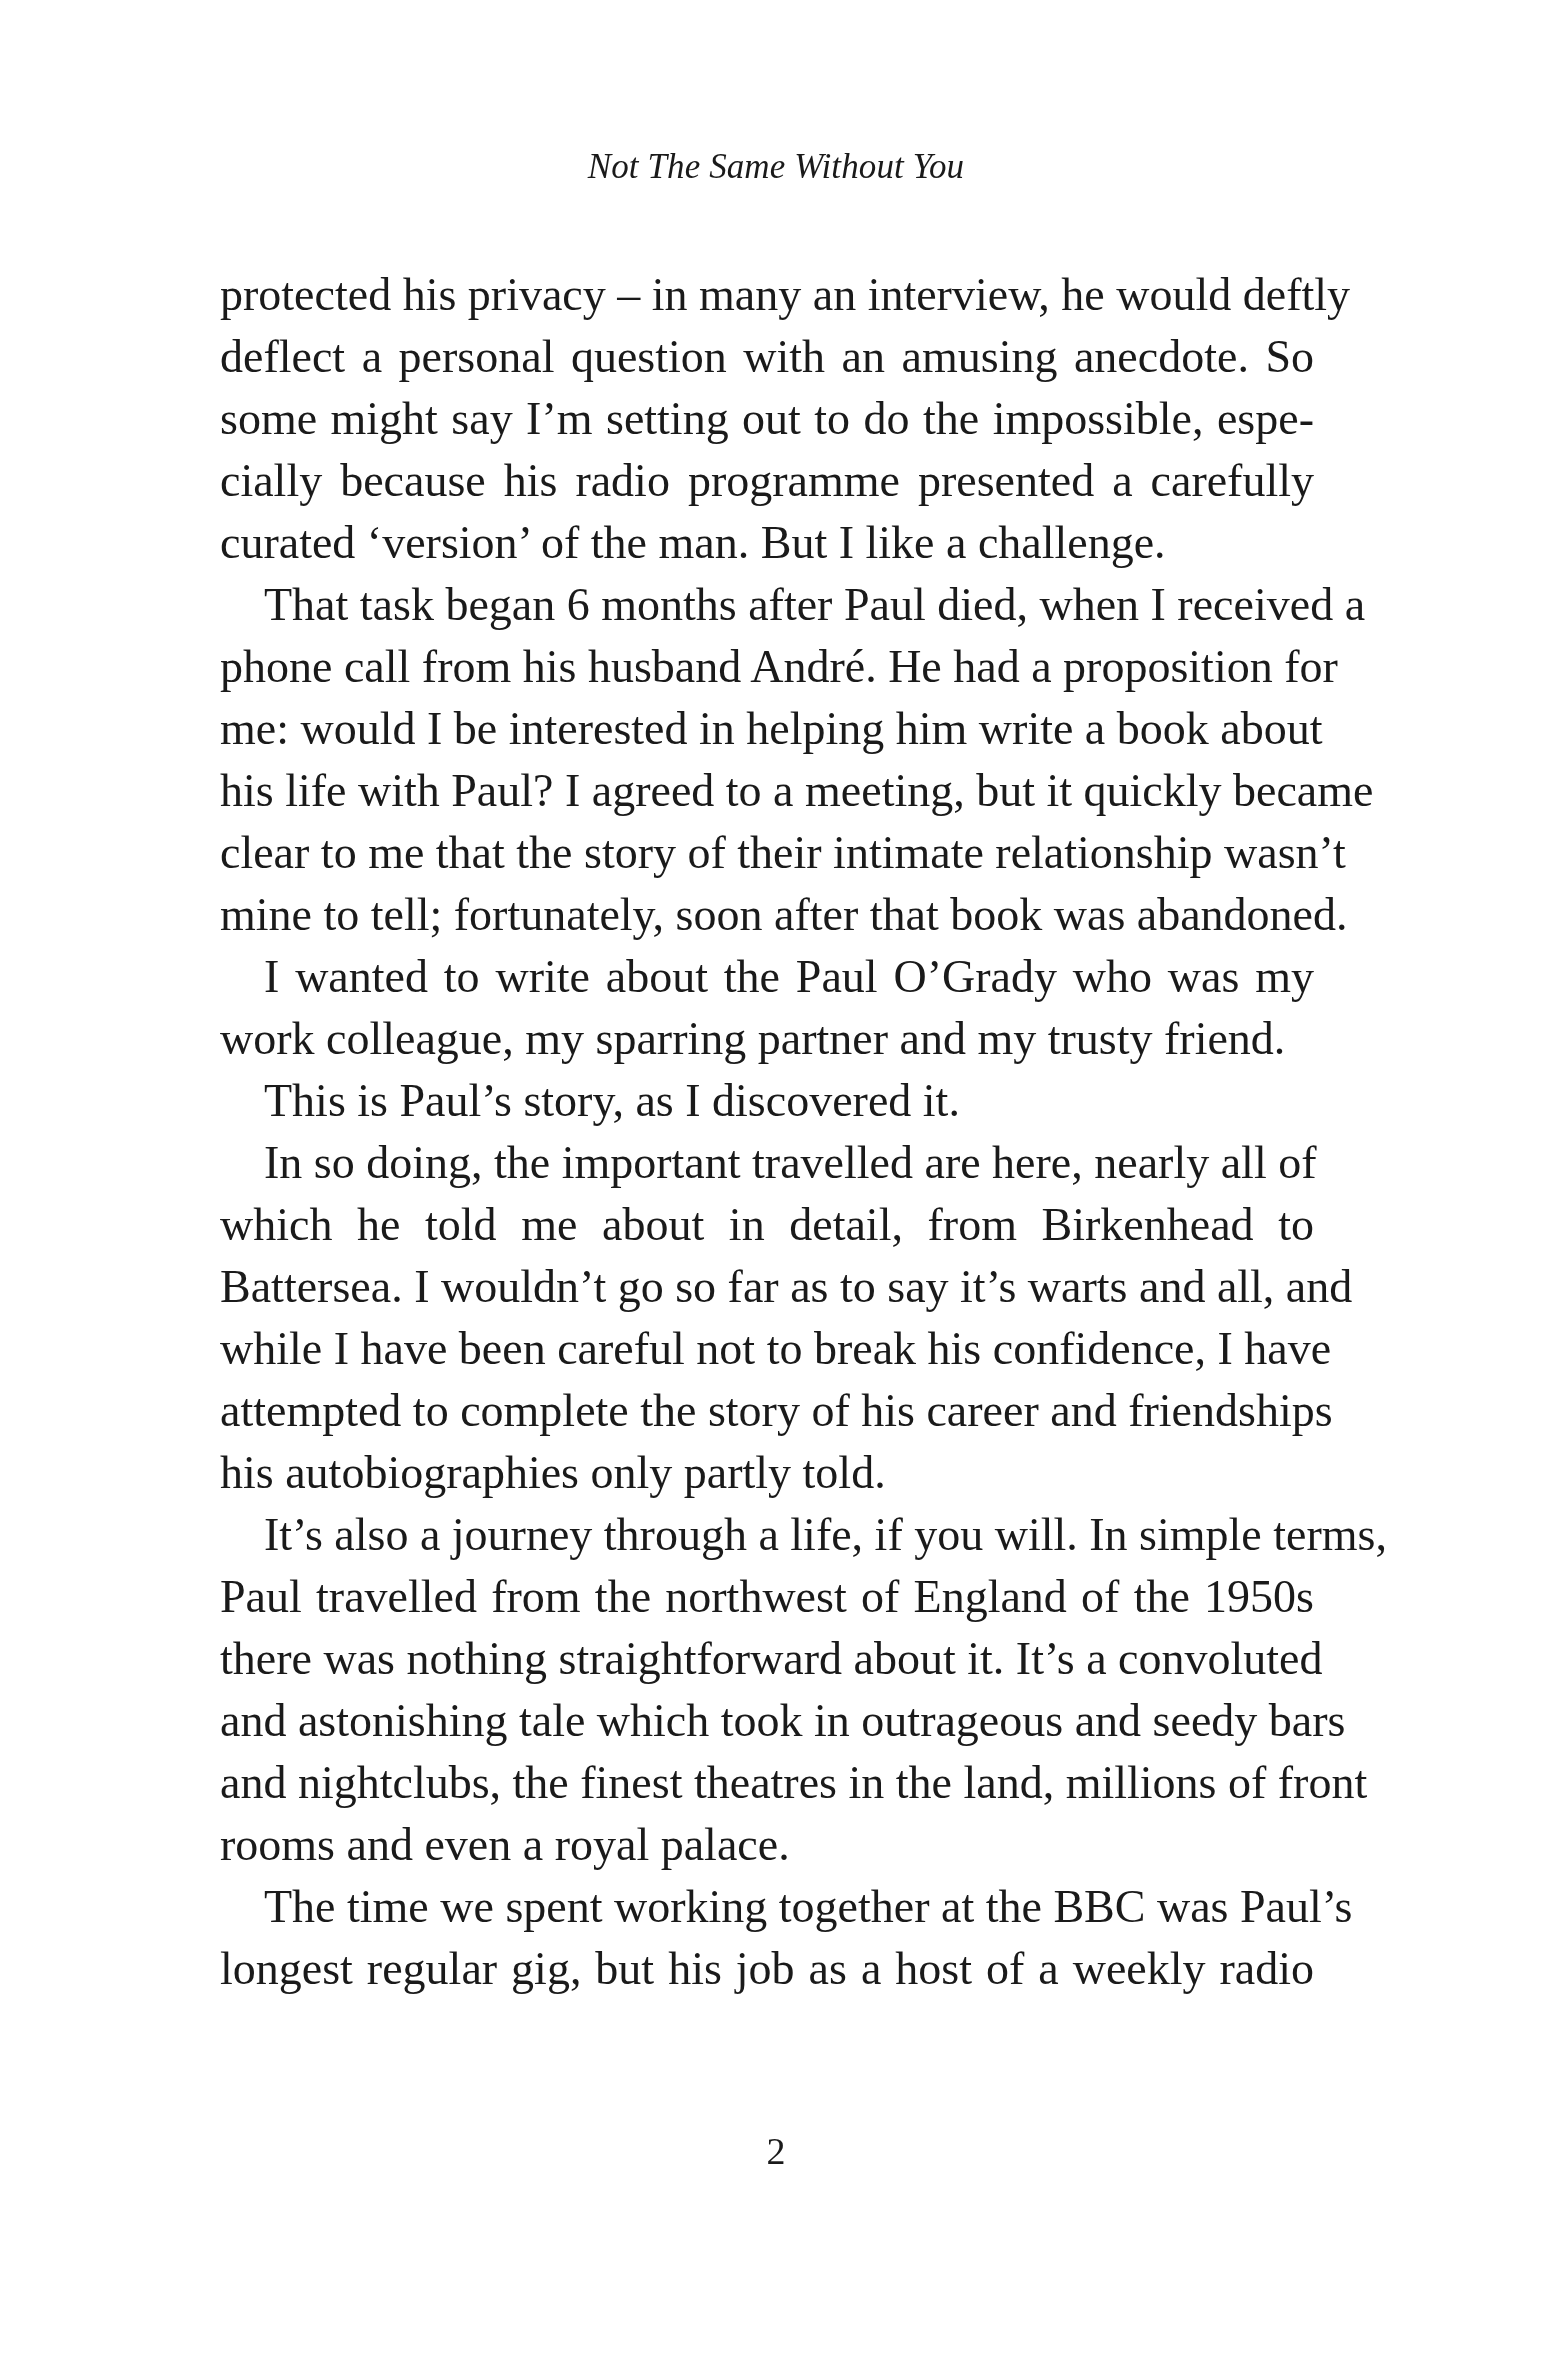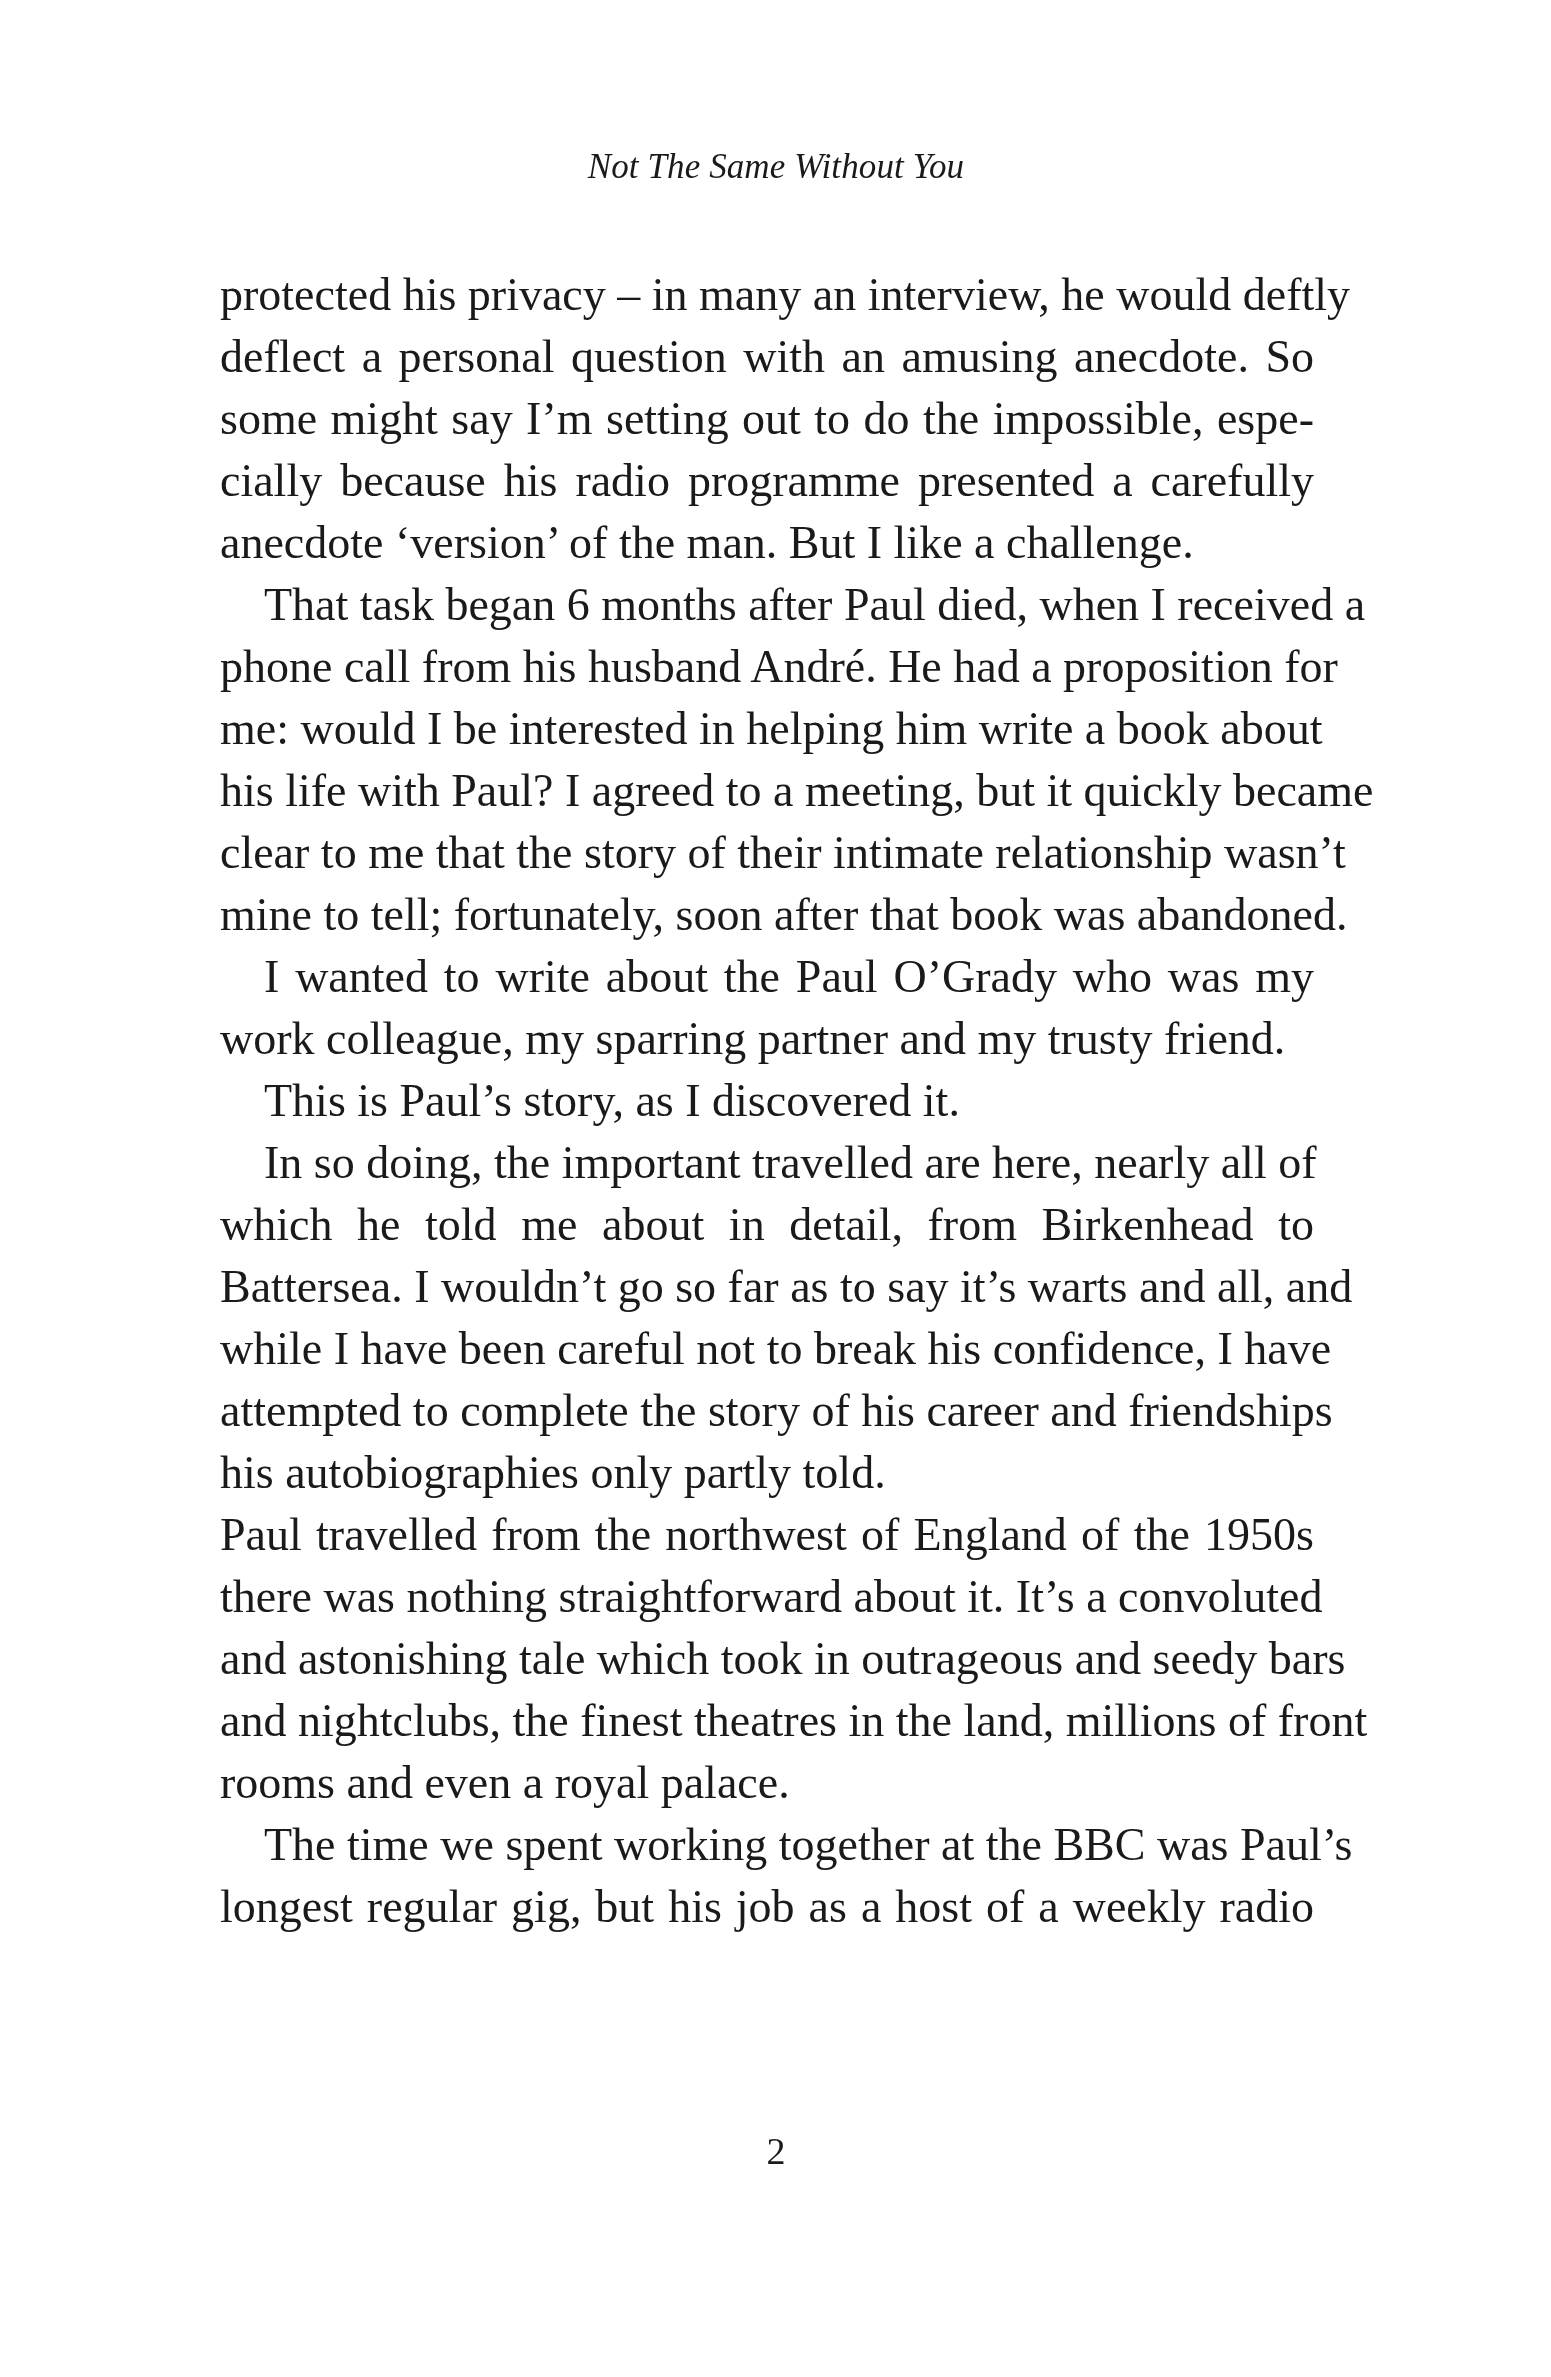--- a/index.html
+++ b/index.html
@@ -73,41 +73,42 @@
 <div class="page">
 
   <div class="running-header">Not The Same Without You</div>
 
   <div class="body-text">
 
     <span class="line">protected his privacy – in many an interview, he would deftly</span>
     <span class="line">deflect a personal question with an amusing anecdote. So</span>
     <span class="line">some might say I’m setting out to do the impossible, espe-</span>
     <span class="line">cially because his radio programme presented a carefully</span>
-    <span class="line last">anecdote ‘version’ of the man. But I like a challenge.</span>
+    <span class="line last">curated ‘version’ of the man. But I like a challenge.</span>
 
     <span class="line indent">That task began 6 months after Paul died, when I received a</span>
     <span class="line">phone call from his husband André. He had a proposition for</span>
     <span class="line">me: would I be interested in helping him write a book about</span>
     <span class="line">his life with Paul? I agreed to a meeting, but it quickly became</span>
     <span class="line">clear to me that the story of their intimate relationship wasn’t</span>
     <span class="line last">mine to tell; fortunately, soon after that book was abandoned.</span>
 
     <span class="line indent">I wanted to write about the Paul O’Grady who was my</span>
     <span class="line last">work colleague, my sparring partner and my trusty friend.</span>
 
     <span class="line indent last">This is Paul’s story, as I discovered it.</span>
 
     <span class="line indent">In so doing, the important travelled are here, nearly all of</span>
     <span class="line">which he told me about in detail, from Birkenhead to</span>
     <span class="line">Battersea. I wouldn’t go so far as to say it’s warts and all, and</span>
     <span class="line">while I have been careful not to break his confidence, I have</span>
     <span class="line">attempted to complete the story of his career and friendships</span>
     <span class="line last">his autobiographies only partly told.</span>
 
+    <span class="line indent">It’s also a journey through a life, if you will. In simple terms,</span>
     <span class="line">Paul travelled from the northwest of England of the 1950s</span>
     <span class="line">there was nothing straightforward about it. It’s a convoluted</span>
     <span class="line">and astonishing tale which took in outrageous and seedy bars</span>
     <span class="line">and nightclubs, the finest theatres in the land, millions of front</span>
     <span class="line last">rooms and even a royal palace.</span>
 
     <span class="line indent">The time we spent working together at the BBC was Paul’s</span>
     <span class="line">longest regular gig, but his job as a host of a weekly radio</span>
 
   </div>

